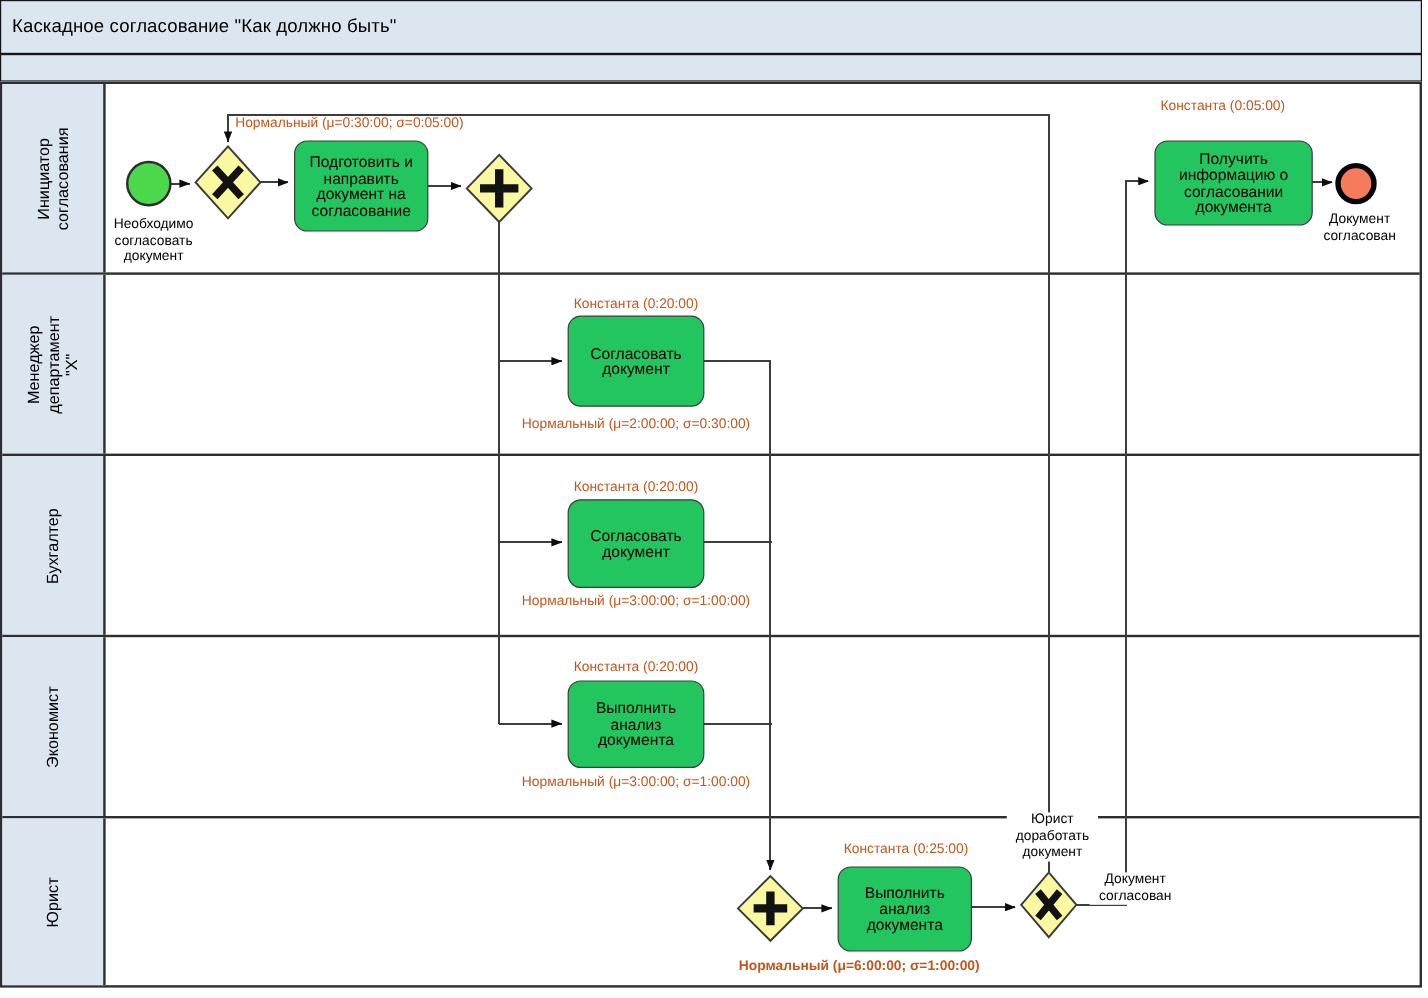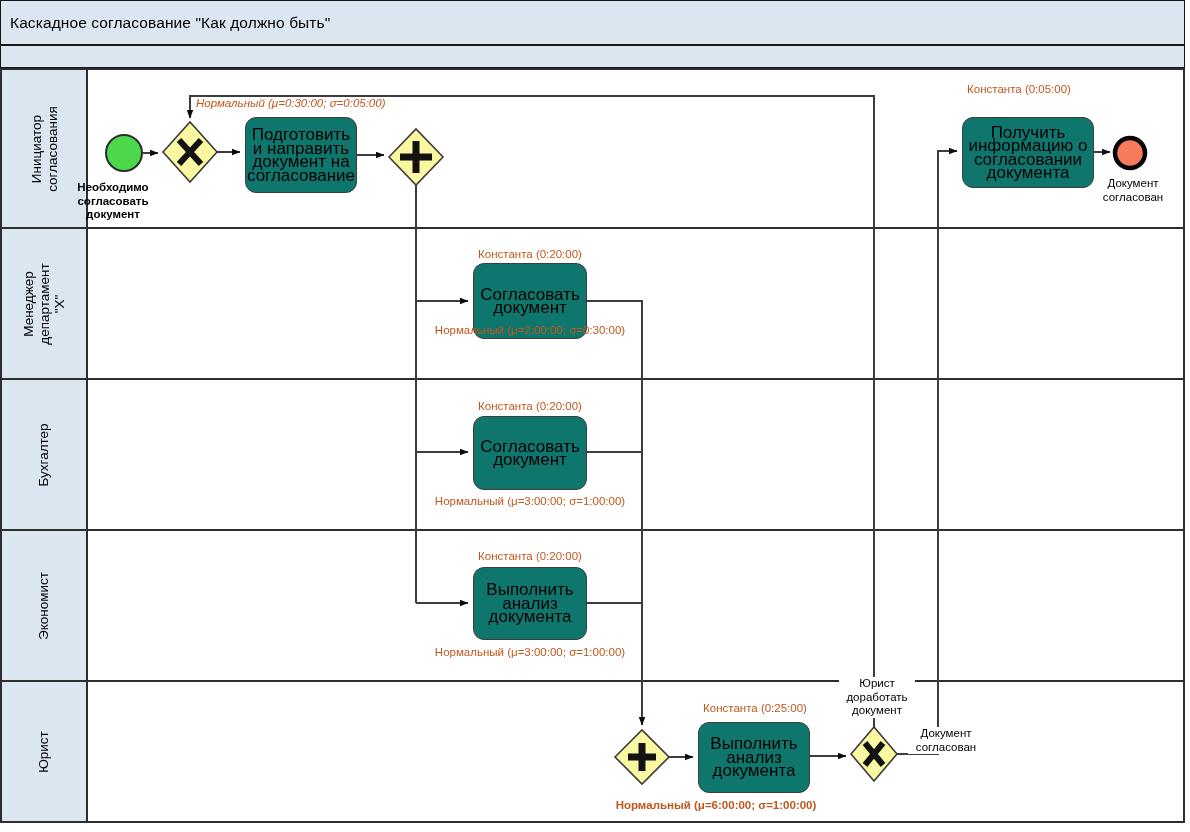--- a/index.html
+++ b/index.html
@@ -30,23 +30,23 @@
     background:#dce6f1;border-right:2px solid #2e2e2e;box-sizing:border-box;
   }
   .rot{
     position:absolute;left:50%;top:50%;
     transform:translate(-50%,-50%) rotate(-90deg);
     text-align:center;font-size:13.5px;line-height:15.5px;color:#000;
   }
   .rot-w1{width:106px}.rot-w2{width:96px}.rot-w3{width:140px}
   
   .task{
-    position:absolute;background:#0f766e;border:1.6px solid #3d3d3d;border-radius:11px;
+    position:absolute;background:#22c55e;border:1.6px solid #3d3d3d;border-radius:11px;
     display:flex;align-items:center;justify-content:center;text-align:center;
-    font-size:17px;line-height:13.5px;padding:2px;box-sizing:border-box;z-index:6;
+    font-size:13px;line-height:13.5px;padding:2px;box-sizing:border-box;z-index:6;
   }
   .ann{
     position:absolute;color:#c2571a;font-size:11.5px;line-height:13px;
     white-space:nowrap;z-index:7;
   }
   .ann.ctr{transform:translateX(-50%);}
   .elabel{
     position:absolute;font-size:11.5px;line-height:13.5px;text-align:center;
     transform:translateX(-50%);z-index:7;
   }
@@ -144,29 +144,29 @@
     <circle cx="1130" cy="153" r="15" fill="#f57b5c" stroke="#050505" stroke-width="4.5"></circle>
   </svg>
 
   <div class="task" style="left:245px;top:117px;width:112px;height:76px;">Подготовить и направить документ на согласование</div>
   <div class="task" style="left:473px;top:263px;width:114px;height:76px;">Согласовать документ</div>
   <div class="task" style="left:473px;top:416px;width:114px;height:74px;">Согласовать документ</div>
   <div class="task" style="left:473px;top:567px;width:114px;height:73px;">Выполнить анализ документа</div>
   <div class="task" style="left:698px;top:722px;width:112px;height:71px;">Выполнить анализ документа</div>
   <div class="task" style="left:962px;top:117px;width:132px;height:71px;">Получить информацию о согласовании документа</div>
 
-  <div class="ann" style="left:196px;top:97px;font-style:italic;">Нормальный (μ=0:30:00; σ=0:05:00)</div>
+  <div class="ann" style="left:196px;top:97px;">Нормальный (μ=0:30:00; σ=0:05:00)</div>
   <div class="ann ctr" style="left:530px;top:248px;">Константа (0:20:00)</div>
-  <div class="ann ctr" style="left:530px;top:324px;">Нормальный (μ=2:00:00; σ=0:30:00)</div>
+  <div class="ann ctr" style="left:530px;top:348px;">Нормальный (μ=2:00:00; σ=0:30:00)</div>
   <div class="ann ctr" style="left:530px;top:400px;">Константа (0:20:00)</div>
   <div class="ann ctr" style="left:530px;top:495px;">Нормальный (μ=3:00:00; σ=1:00:00)</div>
   <div class="ann ctr" style="left:530px;top:550px;">Константа (0:20:00)</div>
   <div class="ann ctr" style="left:530px;top:646px;">Нормальный (μ=3:00:00; σ=1:00:00)</div>
   <div class="ann ctr" style="left:755px;top:702px;">Константа (0:25:00)</div>
   <div class="ann ctr" style="left:716px;top:799px;font-weight:bold;">Нормальный (μ=6:00:00; σ=1:00:00)</div>
   <div class="ann ctr" style="left:1019px;top:83px;">Константа (0:05:00)</div>
 
-  <div class="elabel" style="left:113px;top:181px;width:76px;font-weight:bold;">Необходимо согласовать документ</div>
+  <div class="elabel" style="left:128px;top:181px;width:76px;">Необходимо согласовать документ</div>
   <div class="elabel" style="left:1133px;top:177px;width:74px;">Документ согласован</div>
   <div class="elabel boxed" style="left:877px;top:677px;width:74px;">Юрист доработать документ</div>
   <div class="elabel boxed" style="left:946px;top:727px;width:74px;">Документ согласован</div>
 
 </div>
 
 </body></html>

